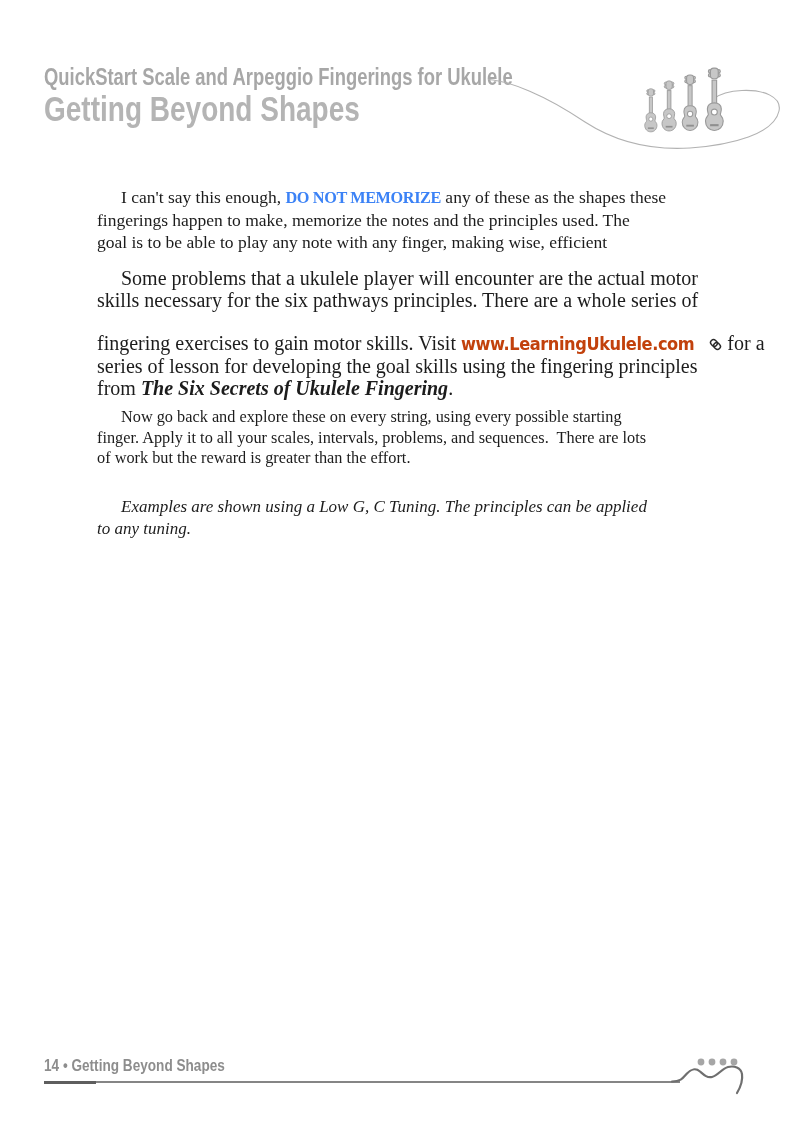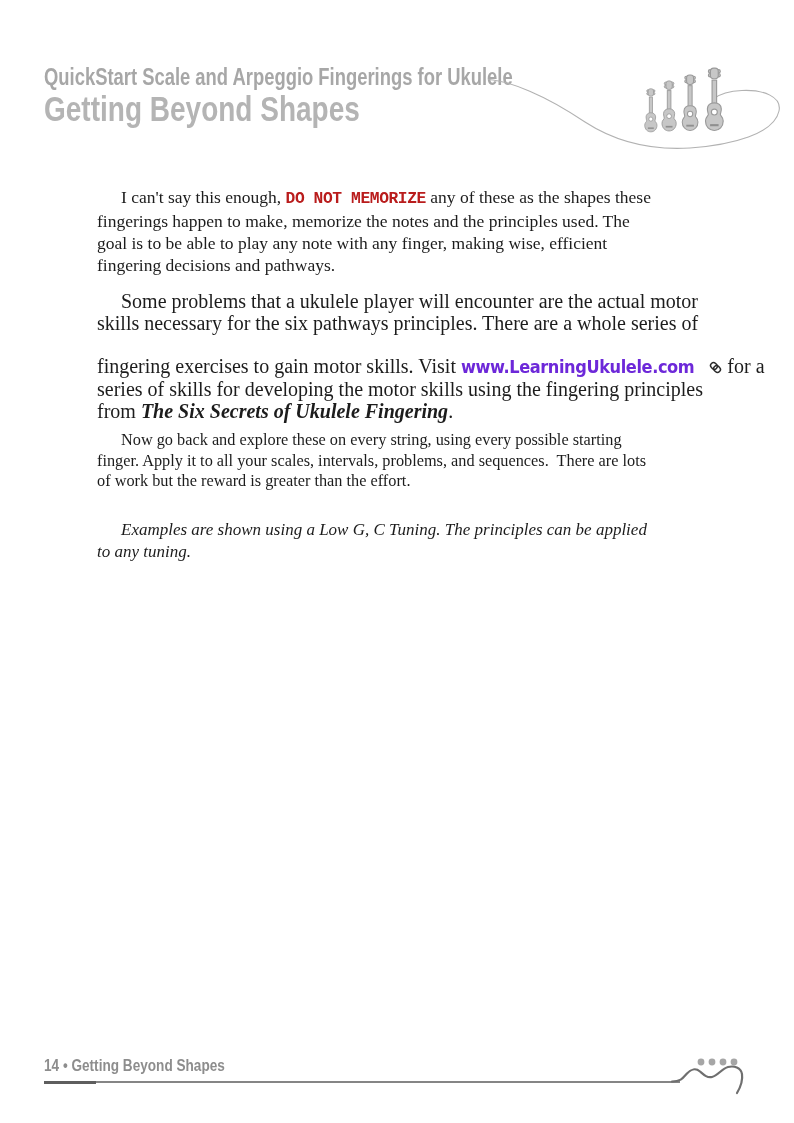--- a/index.html
+++ b/index.html
@@ -28,27 +28,27 @@
   
   .bodycopy{left:97px;top:186px;width:650px;color:#1c1c1c;}
   .para{margin:0;}
   .para .line{display:block;white-space:pre;}
   .p-main{font-size:17.5px;line-height:22px;margin-bottom:14px;}
   .p-second{font-size:20px;line-height:22px;margin-bottom:8px;}
   .p-small{font-size:16.3px;line-height:20.5px;margin-bottom:27px;}
   .p-italic{font-size:17px;line-height:22px;font-style:italic;}
   .ind{padding-left:24px;}
   .seg-bc{
-    font-family:Liberation Mono, monospace;font-stretch:condensed;font-weight:bold;
-    font-size:0.93em;letter-spacing:-0.4px;color:#b91c1c;
+    font-family:Liberation Serif, serif;font-stretch:condensed;font-weight:bold;
+    font-size:0.93em;letter-spacing:-0.4px;color:#3b82f6;
   }
   .seg-i{font-style:italic;font-weight:bold;}
   .seg-link{
     font-family:"DejaVu Sans", sans-serif;font-stretch:condensed;font-weight:bold;
-    font-size:0.90em;letter-spacing:-0.4px;color:#6d28d9;text-decoration:none;cursor:pointer;
+    font-size:0.90em;letter-spacing:-0.4px;color:#c2410c;text-decoration:none;cursor:pointer;
   }
   .seg-licon{display:inline-block;vertical-align:-1px;}
 
   
   .footer-label{
     left:44px;top:1057px;
     font-family:"Liberation Sans", sans-serif;font-weight:bold;font-size:16px;
     color:#8d8d8d;white-space:nowrap;
     transform:scaleX(0.85);transform-origin:0 50%;
   }
@@ -117,34 +117,33 @@
     <circle cx="16" cy="63.5" r="4.2" fill="#ffffff"></circle>
     <rect x="10" y="80.5" width="12" height="3" fill="#8f8f8f" stroke="none"></rect>
   </g>
 </svg>
 
 <main class="abs bodycopy" id="bodycopy">
     <p class="para p-main">
       <span class="line ind">I can't say this enough, <span class="seg-bc">DO NOT MEMORIZE</span> any of these as the shapes these</span>
       <span class="line">fingerings happen to make, memorize the notes and the principles used. The</span>
       <span class="line">goal is to be able to play any note with any finger, making wise, efficient</span>
-      <span class="line">fingering decisions and pathways.</span>
     </p>
     <p class="para p-second">
       <span class="line ind">Some problems that a ukulele player will encounter are the actual motor</span>
       <span class="line">skills necessary for the six pathways principles. There are a whole series of</span>
       <span class="line">fingering exercises to gain motor skills. Visit <span class="seg-link">www.LearningUkulele.com</span> <span class="seg-licon">
   <svg width="13" height="13" viewBox="0 0 13 13">
     <g transform="rotate(45 6.5 6.5)" fill="none" stroke="#2b2b2b" stroke-width="1.5">
       <rect x="0.8" y="3.6" width="7" height="5.8" rx="2.9"></rect>
       <rect x="5.2" y="3.6" width="7" height="5.8" rx="2.9"></rect>
     </g>
   </svg>
 </span> for a</span>
-      <span class="line">series of skills for developing the motor skills using the fingering principles</span>
+      <span class="line">series of lesson for developing the goal skills using the fingering principles</span>
       <span class="line">from <span class="seg-i">The Six Secrets of Ukulele Fingering</span>.</span>
     </p>
     <p class="para p-small">
       <span class="line ind">Now go back and explore these on every string, using every possible starting</span>
       <span class="line">finger. Apply it to all your scales, intervals, problems, and sequences.  There are lots</span>
       <span class="line">of work but the reward is greater than the effort.</span>
     </p>
     <p class="para p-italic">
       <span class="line ind">Examples are shown using a Low G, C Tuning. The principles can be applied</span>
       <span class="line">to any tuning.</span>

